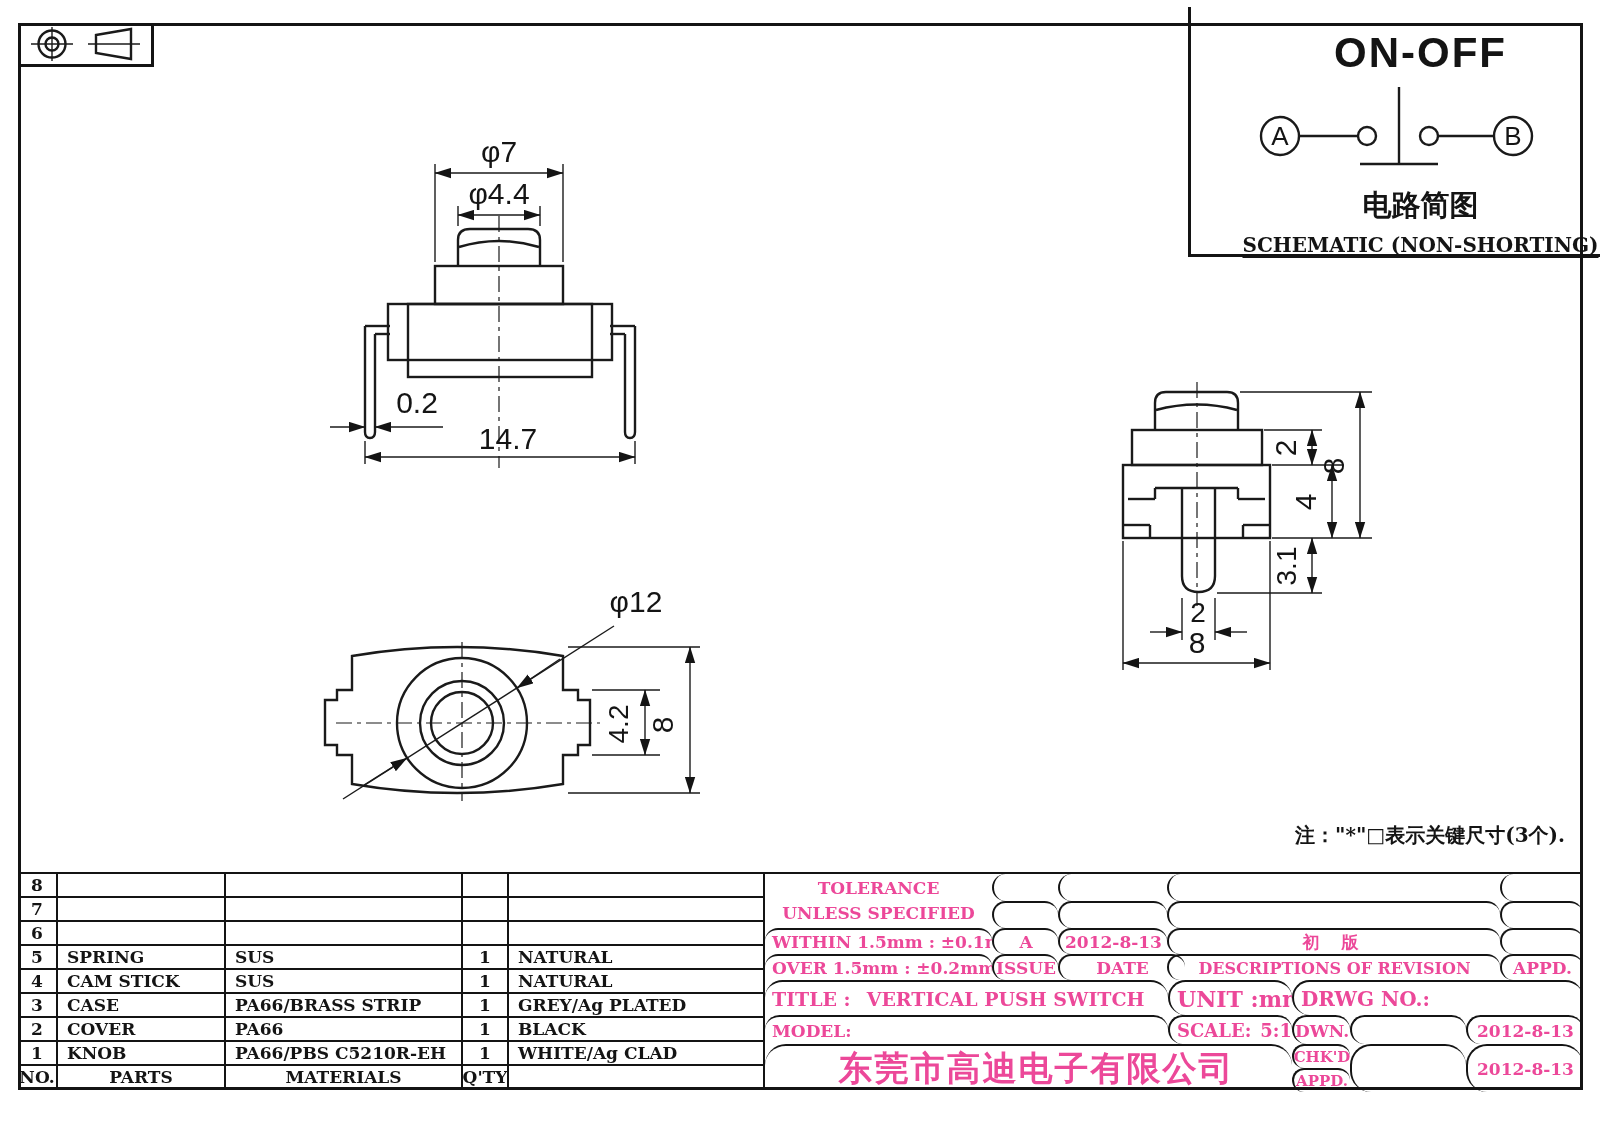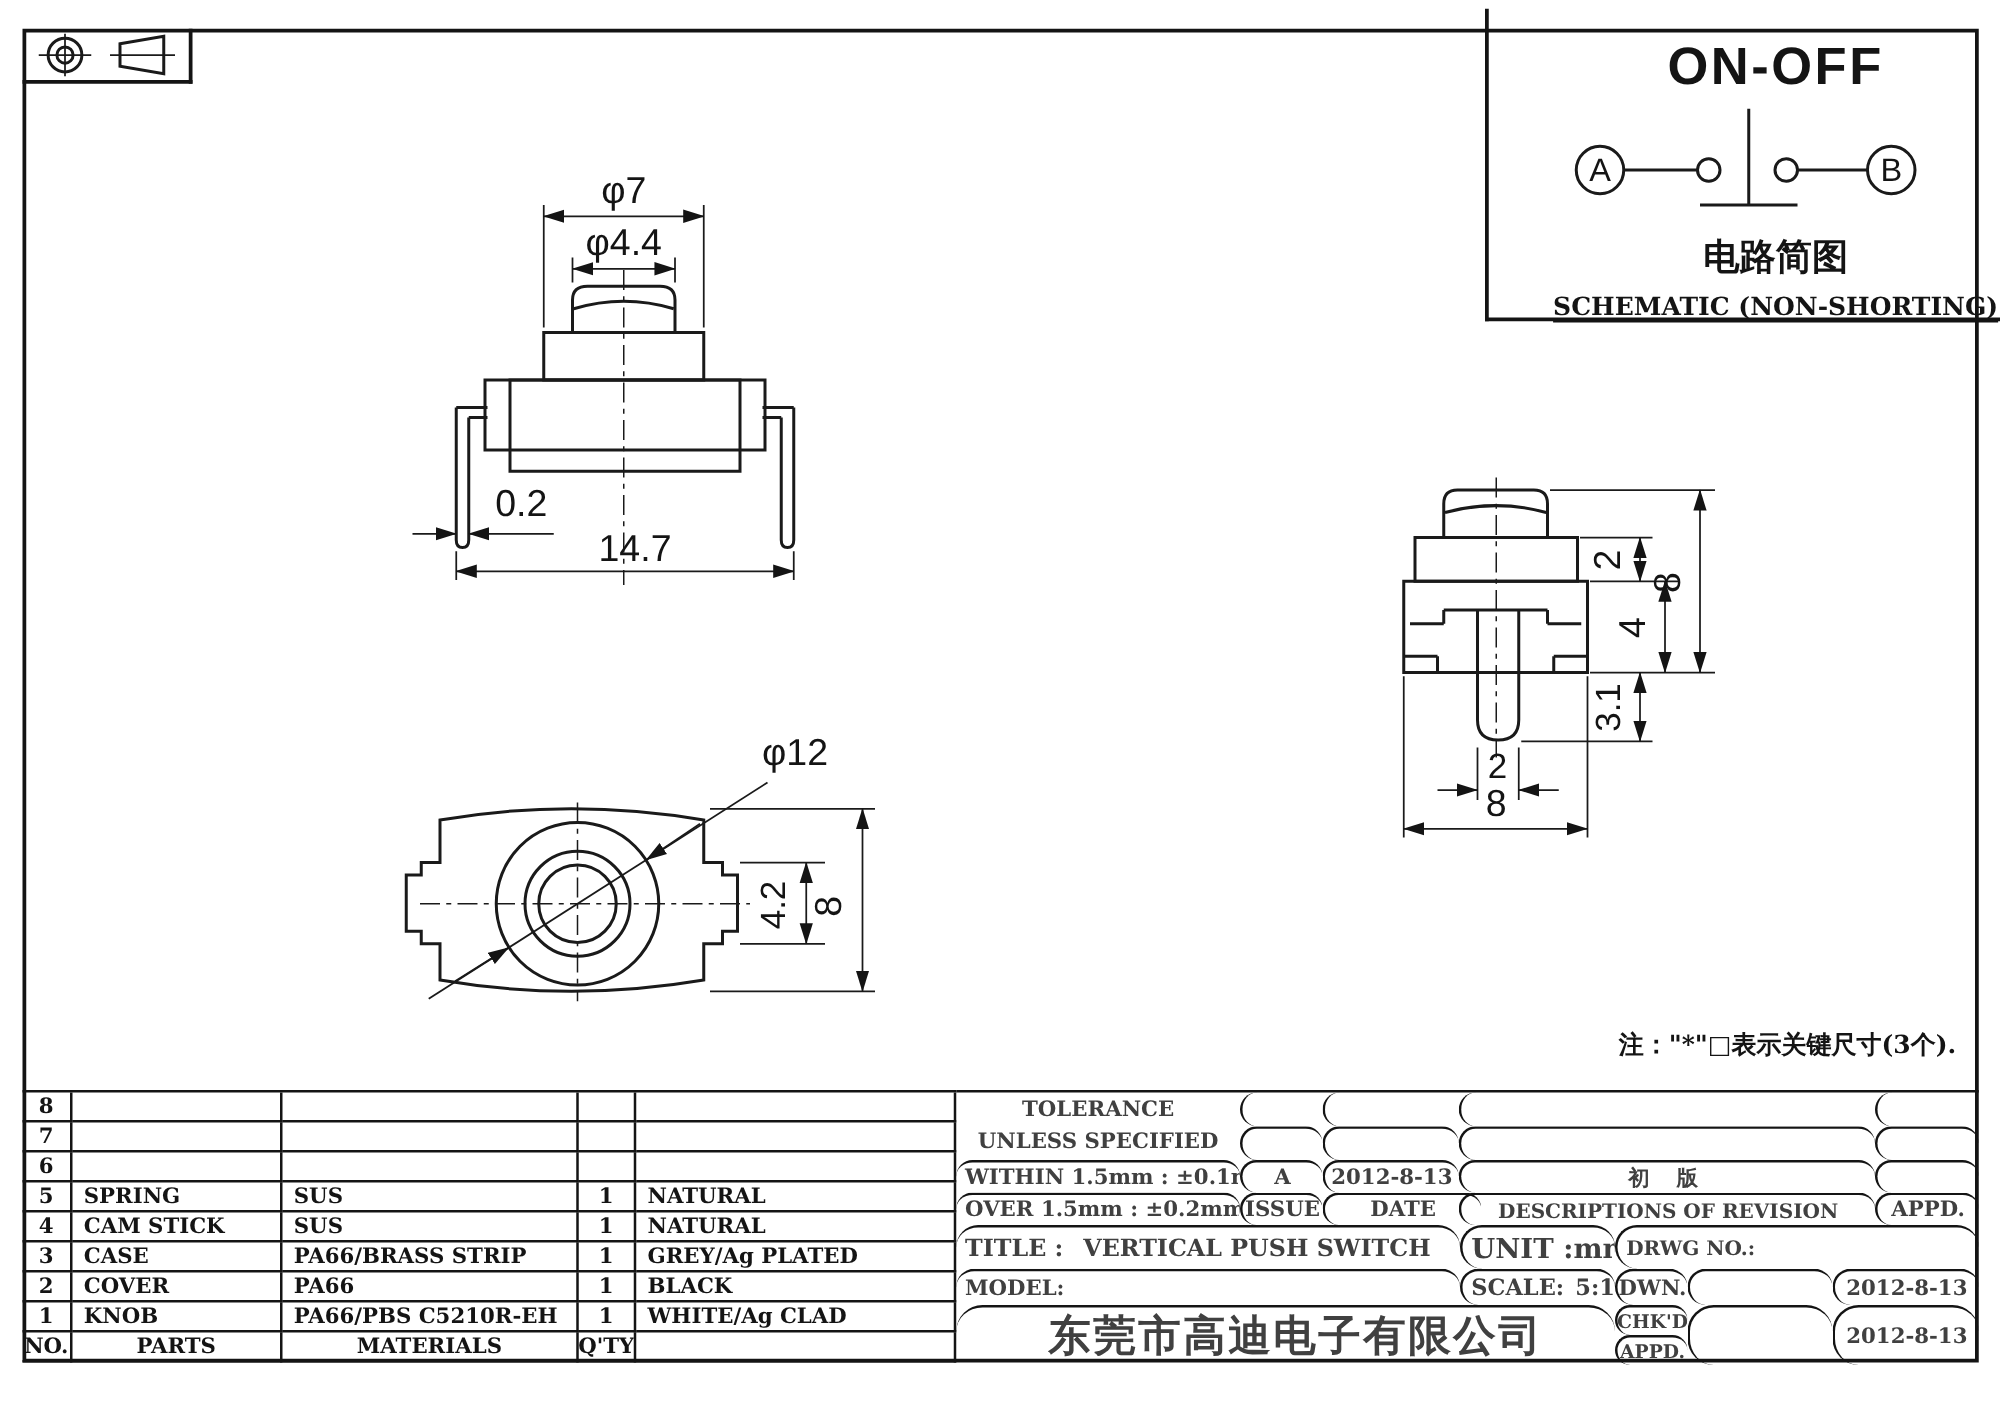--- a/index.html
+++ b/index.html
@@ -27,21 +27,21 @@
            font-weight:bold;font-size:20px;}
   
   #parts{left:18px;top:872px;width:747px;height:218px;border-top:2px solid #141414;
          display:grid;grid-template-columns:40px 168px 237px 46px auto;grid-template-rows:repeat(9,1fr);}
   .pt-cell{border-right:2px solid #141414;border-bottom:2px solid #141414;display:flex;align-items:center;
            padding-left:9px;font-family:"DejaVu Serif",serif;font-weight:700;font-size:17px;white-space:nowrap;overflow:hidden;}
   .ctr{justify-content:center;padding-left:0;}
   
   #tblock{left:765px;top:872px;width:818px;height:218px;border-top:2px solid #141414;}
   .tb-cell{position:absolute;box-sizing:border-box;display:flex;align-items:center;
-           font-family:"DejaVu Serif",serif;font-weight:700;font-size:17px;color:#404040;
+           font-family:"DejaVu Serif",serif;font-weight:700;font-size:17px;color:#ec4899;
            padding-left:7px;white-space:nowrap;overflow:hidden;border-radius:21px;}
   .bl{border-left:2px solid #141414;}
   .bt{border-top:2px solid #141414;}
   .tcn{justify-content:center;padding-left:0;}
   .tol2{flex-direction:column;justify-content:center;line-height:1.45;padding-left:0;align-items:center;}
   .company{font-size:34px;font-weight:600;font-family:"Liberation Sans",sans-serif;justify-content:center;padding-left:16px;letter-spacing:2px;}
   .gap{display:inline-block;width:16px;}
 </style>
 </head>
 <body>
@@ -304,21 +304,21 @@
     <div class="tb-cell bt" style="left:0;top:106px;width:403px;height:35px;font-size:19px">
       <span>TITLE :</span>
         <span class="gap"></span>
       <span>VERTICAL PUSH SWITCH</span>
     </div>
     <div class="tb-cell bl bt" style="left:403px;top:106px;width:124px;height:35px;font-size:22px">
       <span>UNIT :</span>
         <span class="gap"></span>
       <span>mm</span>
     </div>
-    <div class="tb-cell bl bt" style="left:527px;top:106px;width:291px;height:35px;font-size:16px">DRWG NO.:</div>
+    <div class="tb-cell bl bt" style="left:527px;top:106px;width:291px;height:35px;font-size:20px">DRWG NO.:</div>
 
     <div class="tb-cell bt" style="left:0;top:141px;width:403px;height:29px;font-size:17px">MODEL:</div>
     <div class="tb-cell bl bt" style="left:403px;top:141px;width:124px;height:29px;font-size:18px">
       <span>SCALE:</span>
         <span class="gap"></span>
       <span>5:1</span>
     </div>
     <div class="tb-cell bl bt tcn" style="left:527px;top:141px;width:58px;height:29px">DWN.</div>
     <div class="tb-cell bl bt" style="left:585px;top:141px;width:116px;height:29px"></div>
     <div class="tb-cell bl bt tcn" style="left:701px;top:141px;width:117px;height:29px">2012-8-13</div>

